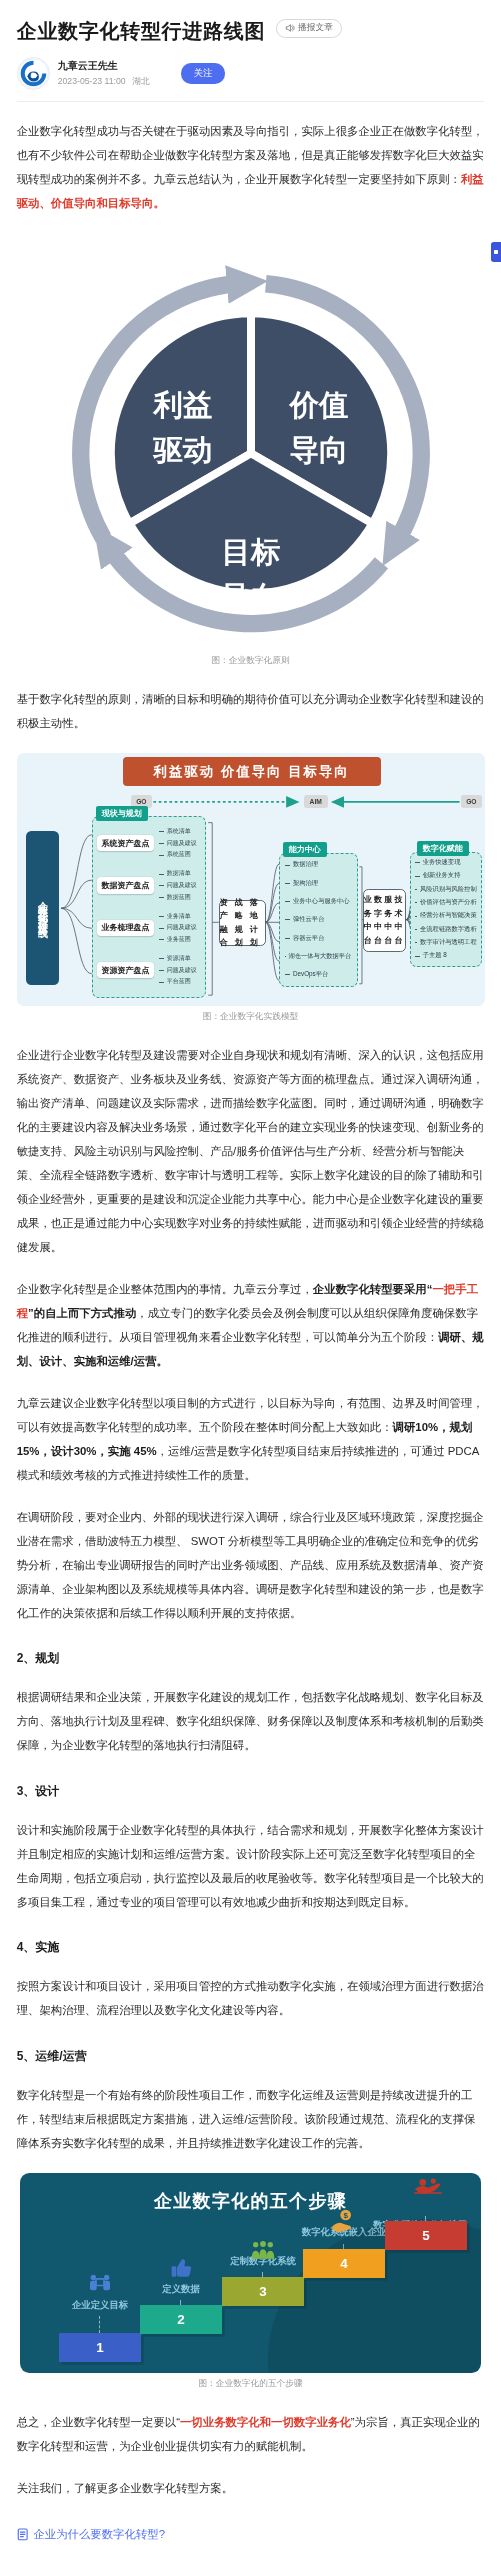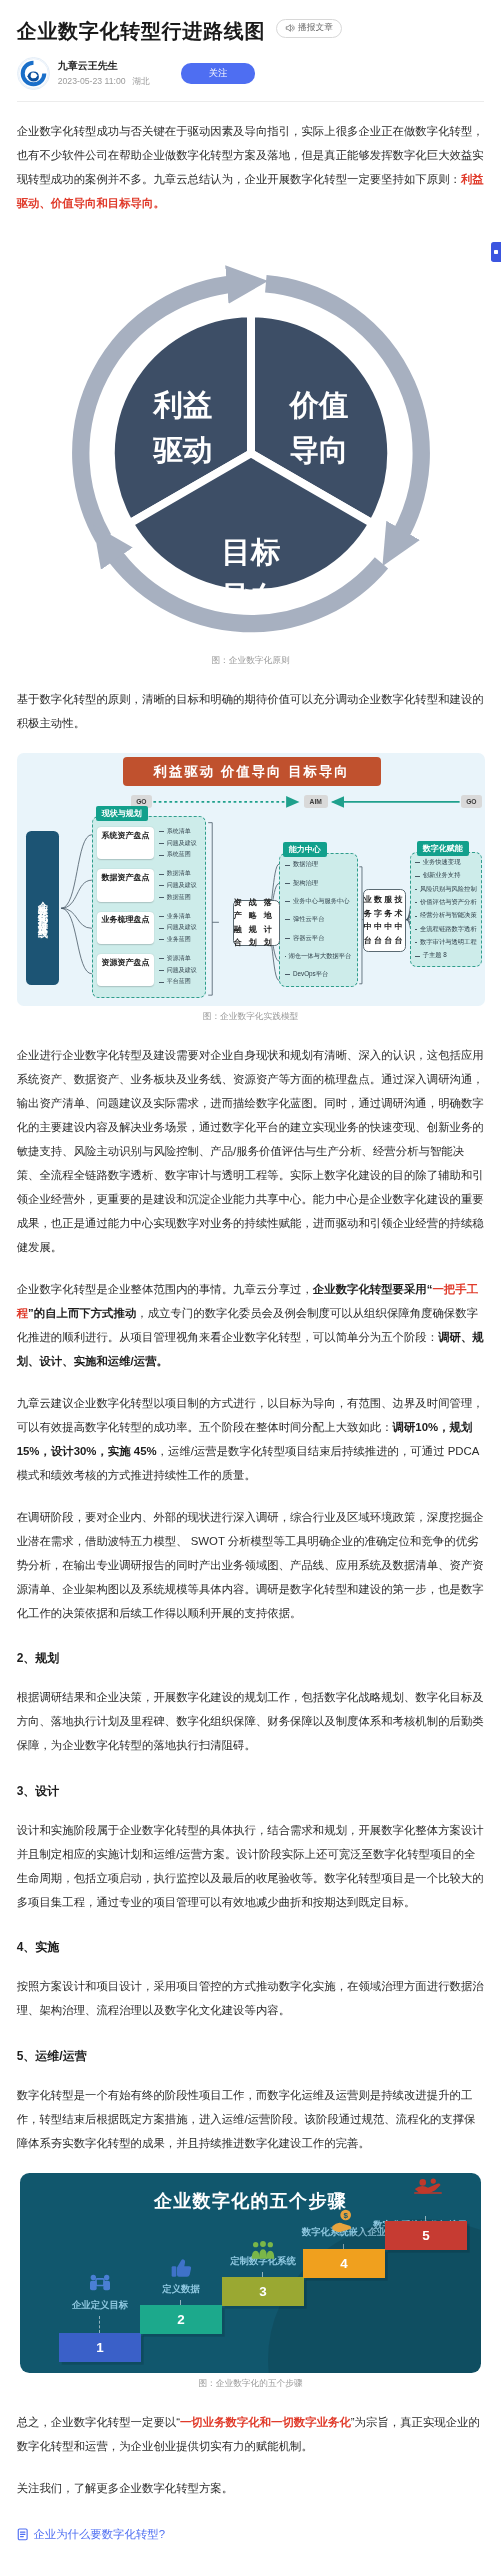--- a/index.html
+++ b/index.html
@@ -9,21 +9,21 @@
   .title-row{display:flex;align-items:flex-start;gap:10.7px;margin:17.4px 0 6.7px;}
   h1{font-size:20px;line-height:1.25;margin:0;color:#1a1a1a;letter-spacing:0.7px;}
   .broadcast{display:flex;align-items:center;gap:3.3px;border:0.7px solid #d8d8d8;border-radius:10px;
     padding:2.7px 8px;font-size:8.7px;color:#666;background:#fff;white-space:nowrap;}
   .author-row{display:flex;align-items:center;margin:13.4px 0 9.4px;}
   .avatar{width:31px;height:31px;border-radius:50%;overflow:hidden;flex:0 0 auto;border:0.7px solid #e3edf7;}
   .author-meta{margin-left:8px;}
   .author-name{font-size:10px;font-weight:bold;color:#222;}
   .author-sub{font-size:8.7px;color:#9b9b9b;margin-top:2.7px;display:flex;gap:6.7px;}
   .follow-btn{margin-left:31px;background:#4e6ef2;color:#fff;border:none;border-radius:10px;
-    padding:4px 28px;font-size:9.4px;cursor:pointer;}
+    padding:4px 13px;font-size:9.4px;cursor:pointer;}
   .divider{height:0.7px;background:#ececec;margin:10.7px 0 4px;}
   
   p.body{font-size:11.4px;line-height:24px;margin:18px 0;color:#2b2b2b;}
   .red{color:#e03a2a;font-weight:bold;}
   .bold{font-weight:bold;color:#1d1d1d;}
   h3.sec{font-size:12px;color:#1d1d1d;margin:25.4px 0 2.7px;}
   .caption{font-size:8.7px;color:#9a9a9a;text-align:center;margin:5.3px 0 20px;}
   
   .pie-wrap{margin:6.7px auto 0;width:414px;}
   
@@ -35,31 +35,31 @@
     font-size:6.7px;font-weight:bold;color:#3a3a3a;display:flex;align-items:center;justify-content:center;}
   .pm-spine{position:absolute;left:9.4px;top:78px;width:33px;height:154px;background:#1c5474;border-radius:5.3px;
     color:#fff;font-weight:bold;font-size:10px;writing-mode:vertical-rl;text-orientation:upright;
     display:flex;align-items:center;justify-content:center;letter-spacing:2.7px;}
   .pm-panel{position:absolute;background:#cdecea;border:1px dashed #2f9d8c;border-radius:6.7px;box-sizing:border-box;}
   #panel1{left:75px;top:63px;width:114px;height:182px;display:flex;flex-direction:column;justify-content:space-around;padding:5.3px 4px;}
   #panel2{left:262px;top:100px;width:79px;height:134px;display:flex;flex-direction:column;justify-content:space-between;padding:6.7px 5.3px;}
   #panel3{left:393px;top:99px;width:72px;height:115px;display:flex;flex-direction:column;justify-content:space-between;padding:5.3px 4px;}
   .chip{position:absolute;background:#12a08c;color:#fff;font-size:8px;font-weight:bold;padding:2px 6px;border-radius:2px;z-index:2;}
   #chip1{left:79px;top:53px;} #chip2{left:266px;top:89px;} #chip3{left:400px;top:88px;}
-  .cluster{display:flex;gap:4.7px;}
+  .cluster{display:flex;align-items:center;gap:4.7px;}
   .cbox{background:#fff;border-radius:4px;padding:2.7px 4.7px;font-size:8px;font-weight:bold;color:#222;
     box-shadow:0 0.7px 1.3px rgba(0,0,0,.18);white-space:nowrap;}
   .subs{display:flex;flex-direction:column;gap:2.7px;}
   .sub{font-size:6px;color:#33424d;display:flex;align-items:center;gap:2.7px;white-space:nowrap;}
   .sub::before{content:"";display:inline-block;width:5.3px;height:0.7px;background:#4a5a66;}
   .pitem{font-size:6.3px;color:#2c3b46;display:flex;align-items:center;gap:2.7px;white-space:nowrap;}
   .pitem::before{content:"";display:inline-block;width:5.3px;height:0.7px;background:#4a5a66;}
   .pm-hub{position:absolute;background:#fff;border:0.7px solid #5a6a72;border-radius:5.3px;font-size:8px;font-weight:bold;
     color:#222;display:flex;align-items:center;justify-content:center;line-height:1.7;z-index:1;}
-  #hub1{left:216px;top:147px;width:45px;height:44px;}
+  #hub1{left:202px;top:147px;width:45px;height:44px;}
   #hub2{left:346px;top:136px;width:41px;height:61px;}
   
   .steps{position:relative;width:461px;height:200px;background:#11576d;border-radius:9.4px;margin:12px auto 2.7px;overflow:hidden;}
   .steps::after{content:"";position:absolute;right:-94px;bottom:-127px;width:307px;height:281px;border-radius:50%;
     background:rgba(0,0,0,0.10);}
   .steps-title{position:absolute;top:16px;left:0;width:100%;text-align:center;color:#fff;font-weight:bold;
     font-size:18px;letter-spacing:1.3px;}
   .sblock{position:absolute;width:82px;height:29px;display:flex;align-items:center;justify-content:center;
     color:#fff;font-size:13.4px;font-weight:bold;z-index:1;box-shadow:2.7px 2.7px 0 rgba(0,0,0,0.12);}
   .s1{left:39px;top:160px;background:#3a60c8;} .s2{left:120px;top:132px;background:#1ca98c;}

